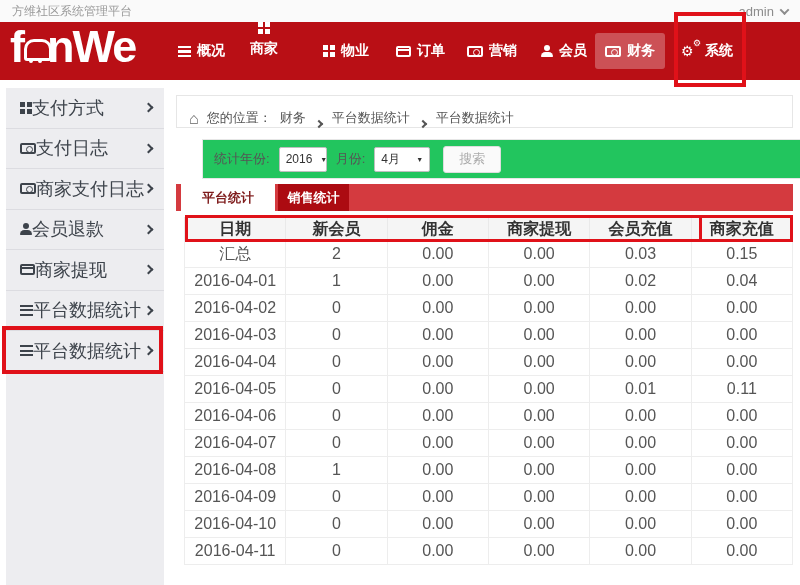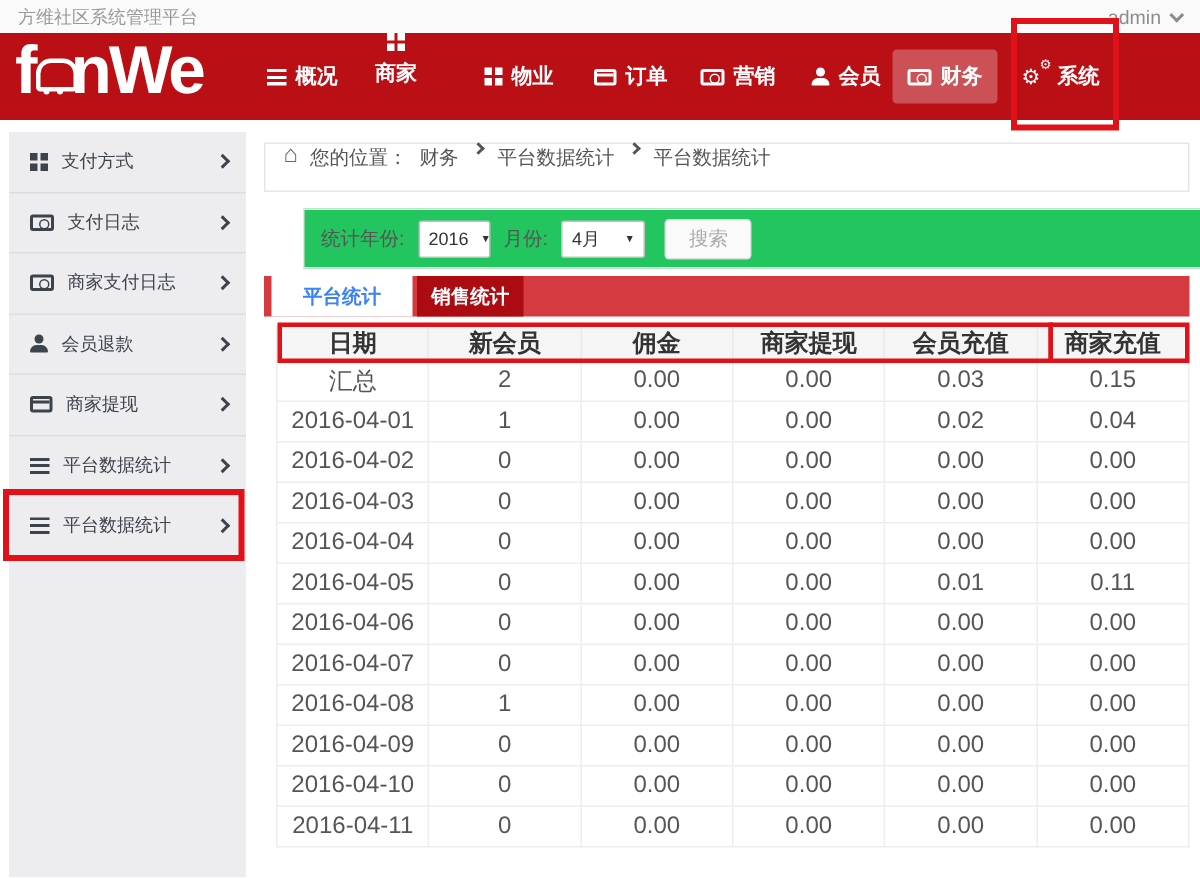--- a/index.html
+++ b/index.html
@@ -22,28 +22,28 @@
   .logo-cart::before { content:""; position:absolute; left:0; top:0; width:22px; height:16px;
           border:3px solid #fff; border-radius:10px 10px 3px 3px; }
   .logo-cart::after { content:""; position:absolute; left:5px; bottom:2px; width:4px; height:4px;
           border-radius:50%; background:#fff; box-shadow:9px 0 0 #fff; }
   .nav-item { position:absolute; top:0; height:58px; display:flex; align-items:center; gap:6px;
               color:#fff; font-size:14px; font-weight:bold; cursor:pointer; white-space:nowrap; }
   .nav-item.active { top:11px; height:36px; padding:0 10px; background:rgba(255,255,255,.28); border-radius:3px; }
 
   
   .sidebar { position:absolute; left:6px; top:88px; width:158px; height:497px; background:#ededf0; }
-  .side-item { height:40.5px; display:flex; align-items:center; gap:9px; padding:0 12px 0 14px;
-               border-bottom:1px solid #dcdce1; color:#3d434b; font-size:12px; cursor:pointer; }
+  .side-item { height:40.5px; display:flex; align-items:center; padding:0 12px 0 14px;
+               border-bottom:1px solid #dcdce1; color:#3d434b; font-size:18px; cursor:pointer; }
   .chev-right { width:7px; height:7px; border-top:2px solid #3d434b; border-right:2px solid #3d434b;
                 transform:rotate(45deg); margin-left:auto; flex:none; }
 
   
   .breadcrumb { position:absolute; left:176px; top:95px; width:617px; height:33px; background:#fff;
-                border:1px solid #e6e6e6; display:flex; align-items:flex-start; gap:8px; padding:0 12px;
+                border:1px solid #e6e6e6; display:flex; align-items:flex-end; gap:8px; padding:0 12px;
                 font-size:13px; color:#555; }
   .crumb { cursor:pointer; }
   .bc-sep { width:6px; height:6px; border-top:2px solid #555; border-right:2px solid #555;
             transform:rotate(45deg); display:inline-block; margin:0 2px; }
   .i-home { font-size:16px; color:#666; line-height:1; }
 
   
   .filterbar { position:absolute; left:176px; top:139px; width:617px; height:40px; background:#22c55e;
                border:1px solid #e6e6e6; display:flex; align-items:center; gap:9px; padding:0 11px;
                font-size:13px; color:#555;margin-left:26px; }
@@ -55,21 +55,21 @@
   .btn-search { height:27px; padding:0 15px; background:#fafafa; border:1px solid #ddd; border-radius:3px;
                 color:#aaa; font-size:13px; cursor:pointer; margin-left:4px;
                 font-family:"Liberation Sans","DejaVu Sans",sans-serif; }
 
   
   .tabbar { position:absolute; left:176px; top:184px; width:617px; height:27px; background:#d43a3f; }
   .tab { position:absolute; top:0; height:27px; line-height:27px; text-align:center;
          font-size:13px; font-weight:bold; color:#fff; background:#ac0b11; cursor:pointer; }
   .tab-0 { left:5px; width:94px; }
   .tab-1 { left:102px; width:71px; }
-  .tab.active { background:#fff; color:#3b82f6; }
+  .tab.active { background:#fff; color:#7f1d1d; }
 
   
   .data-table { position:absolute; left:184px; top:217px; width:609px; border-collapse:collapse;
                 table-layout:fixed; font-size:16px; }
   .data-table th { height:23px; background:#f5f5f5; color:#333; font-weight:bold;
                    border:1px solid #e9e9e9; text-align:center; }
   .data-table td { height:27px; color:#555; border:1px solid #ededed; text-align:center; background:#fff; }
 
   
   .anno { position:absolute; border:4px solid #e01119; z-index:60; pointer-events:none; }

